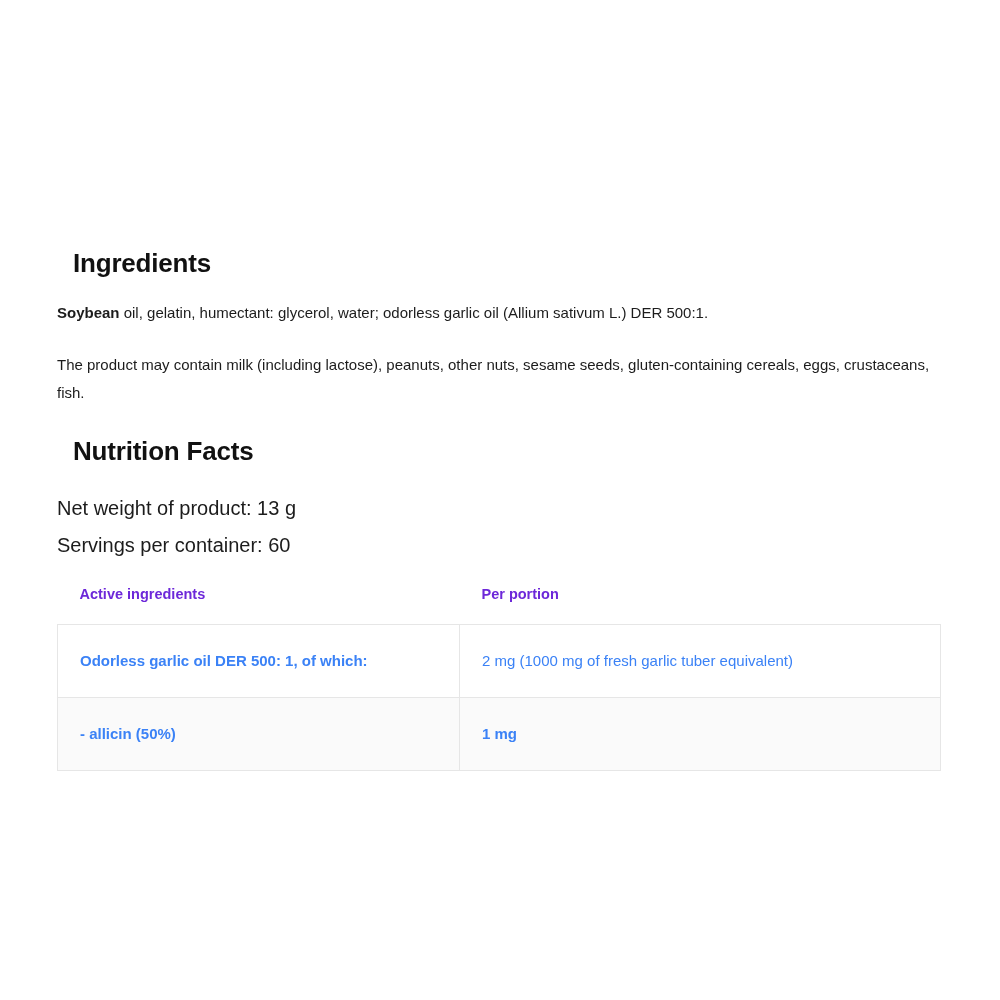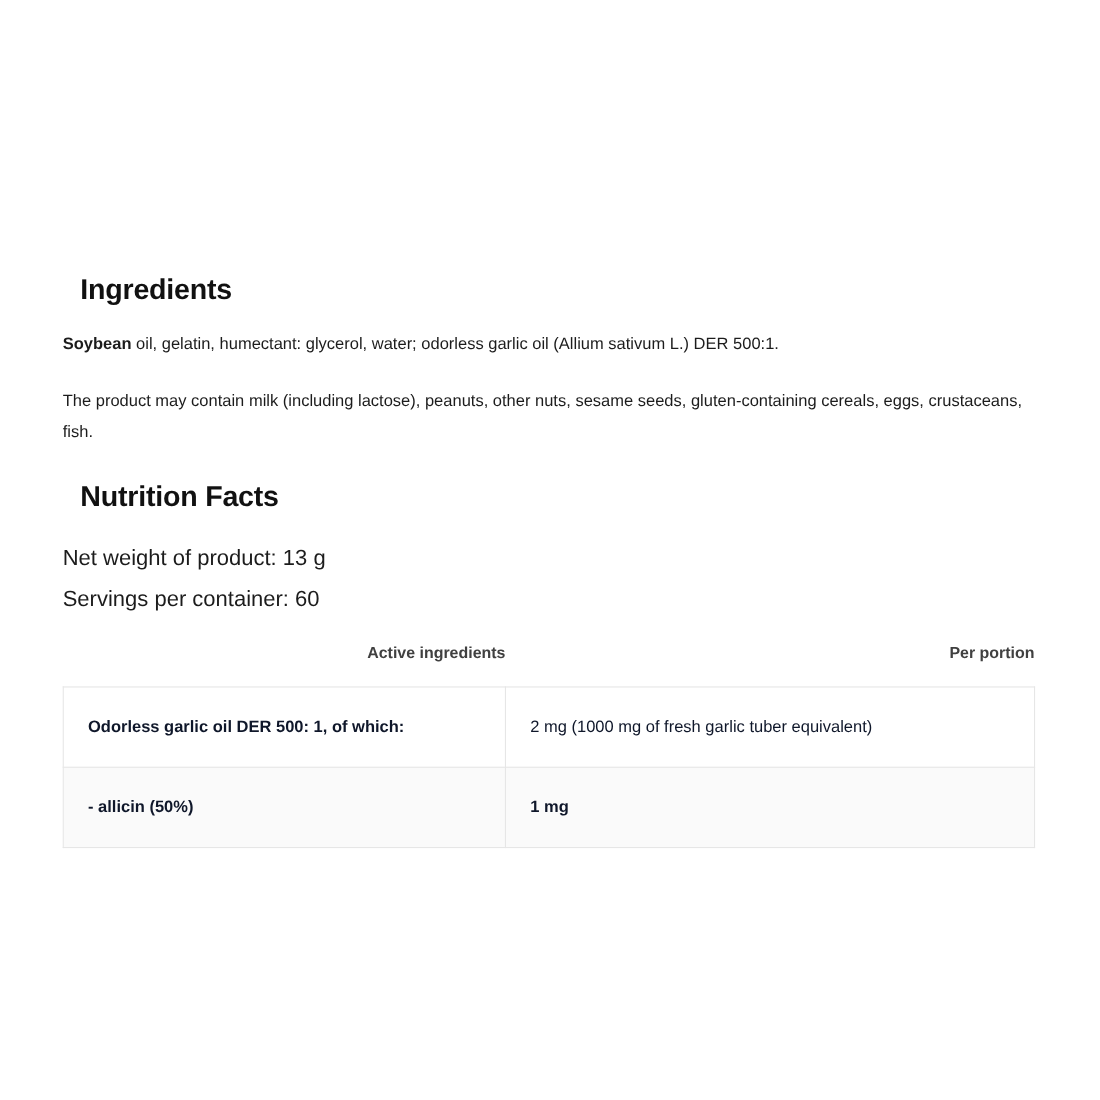--- a/index.html
+++ b/index.html
@@ -62,31 +62,31 @@
   }
   table.nutrition-table {
     border-collapse: collapse;
     width: 883px;
     margin-left: 0;
     table-layout: fixed;
   }
   table.nutrition-table col.c1 { width: 402px; }
   table.nutrition-table col.c2 { width: 481px; }
   table.nutrition-table th {
-    text-align: right;
+    text-align: left;
     font-size: 14.5px;
     font-weight: bold;
-    color: #404040;
+    color: #6d28d9;
     padding: 0 0 22px 22px;
     border: none;
     background: transparent;
   }
   table.nutrition-table td {
     font-size: 15px;
-    color: #0f172a;
+    color: #3b82f6;
     padding: 24px 14px 24px 22px;
     border: 1px solid #e6e6e6;
     vertical-align: middle;
     height: 24px;
   }
   table.nutrition-table tr.row-main td {
     background: #ffffff;
   }
   table.nutrition-table tr.row-alt td {
     background: #fafafa;

